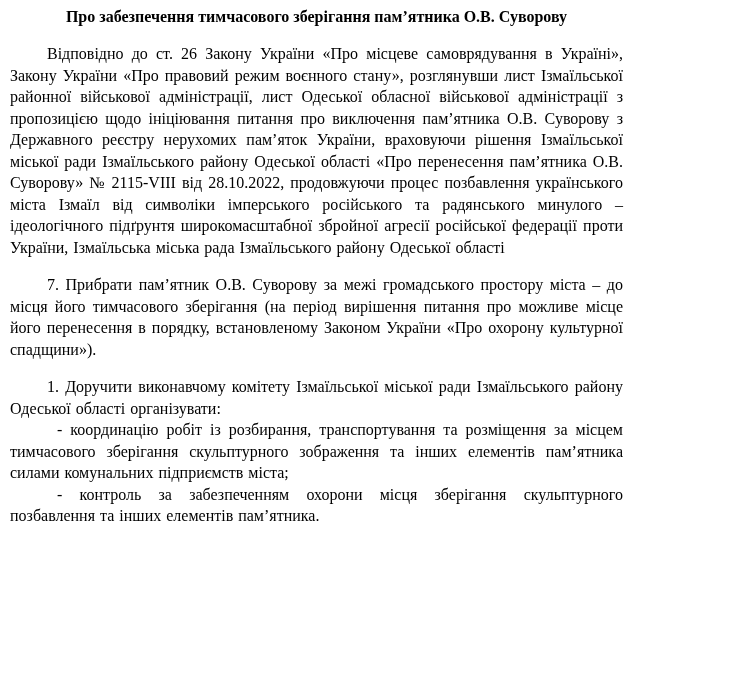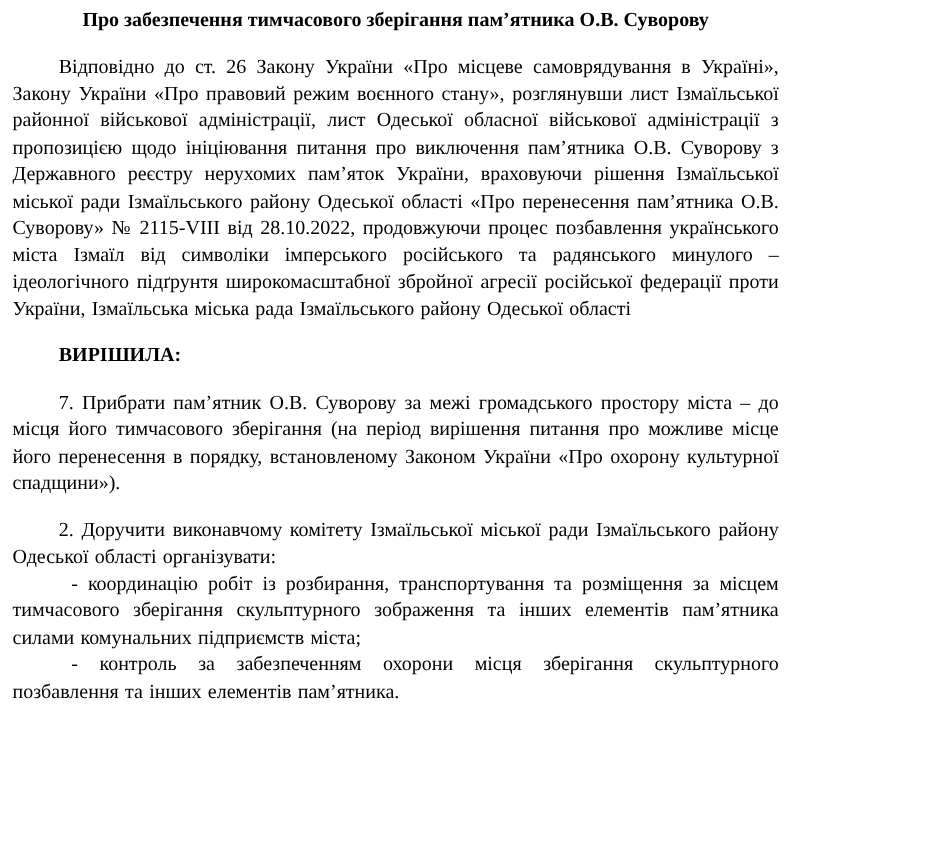--- a/index.html
+++ b/index.html
@@ -57,25 +57,24 @@
 </style>
 </head>
 <body>
 
 <div class="page">
 
   <h1 class="doc-title">Про забезпечення тимчасового зберігання пам’ятника О.В. Суворову</h1>
 
   <p class="para spaced">Відповідно до ст. 26 Закону України «Про місцеве самоврядування в Україні», Закону України «Про правовий режим воєнного стану», розглянувши лист Ізмаїльської районної військової адміністрації, лист Одеської обласної військової адміністрації з пропозицією щодо ініціювання питання про виключення пам’ятника О.В. Суворову з Державного реєстру нерухомих пам’яток України, враховуючи рішення Ізмаїльської міської ради Ізмаїльського району Одеської області «Про перенесення пам’ятника О.В. Суворову» № 2115-VIII від 28.10.2022, продовжуючи процес позбавлення українського міста Ізмаїл від символіки імперського російського та радянського минулого – ідеологічного підґрунтя широкомасштабної збройної агресії російської федерації проти України, Ізмаїльська міська рада Ізмаїльського району Одеської області</p>
 
-  <p class="resolved-heading">ВИРІШИЛА:</p>
 
   <p class="para spaced">7. Прибрати пам’ятник О.В. Суворову за межі громадського простору міста – до місця його тимчасового зберігання (на період вирішення питання про можливе місце його перенесення в порядку, встановленому Законом України «Про охорону культурної спадщини»).</p>
 
-  <p class="para spaced">2. Доручити виконавчому комітету Ізмаїльської міської ради Ізмаїльського району Одеської області організувати:</p>
+  <p class="para spaced">1. Доручити виконавчому комітету Ізмаїльської міської ради Ізмаїльського району Одеської області організувати:</p>
 
 
   <p class="para sub">- координацію робіт із розбирання, транспортування та розміщення за місцем тимчасового зберігання скульптурного зображення та інших елементів пам’ятника силами комунальних підприємств міста;</p>
 
   <p class="para sub">- контроль за забезпеченням охорони місця зберігання скульптурного позбавлення та інших елементів пам’ятника.</p>
 
 
 </div>
 
 </body></html>

